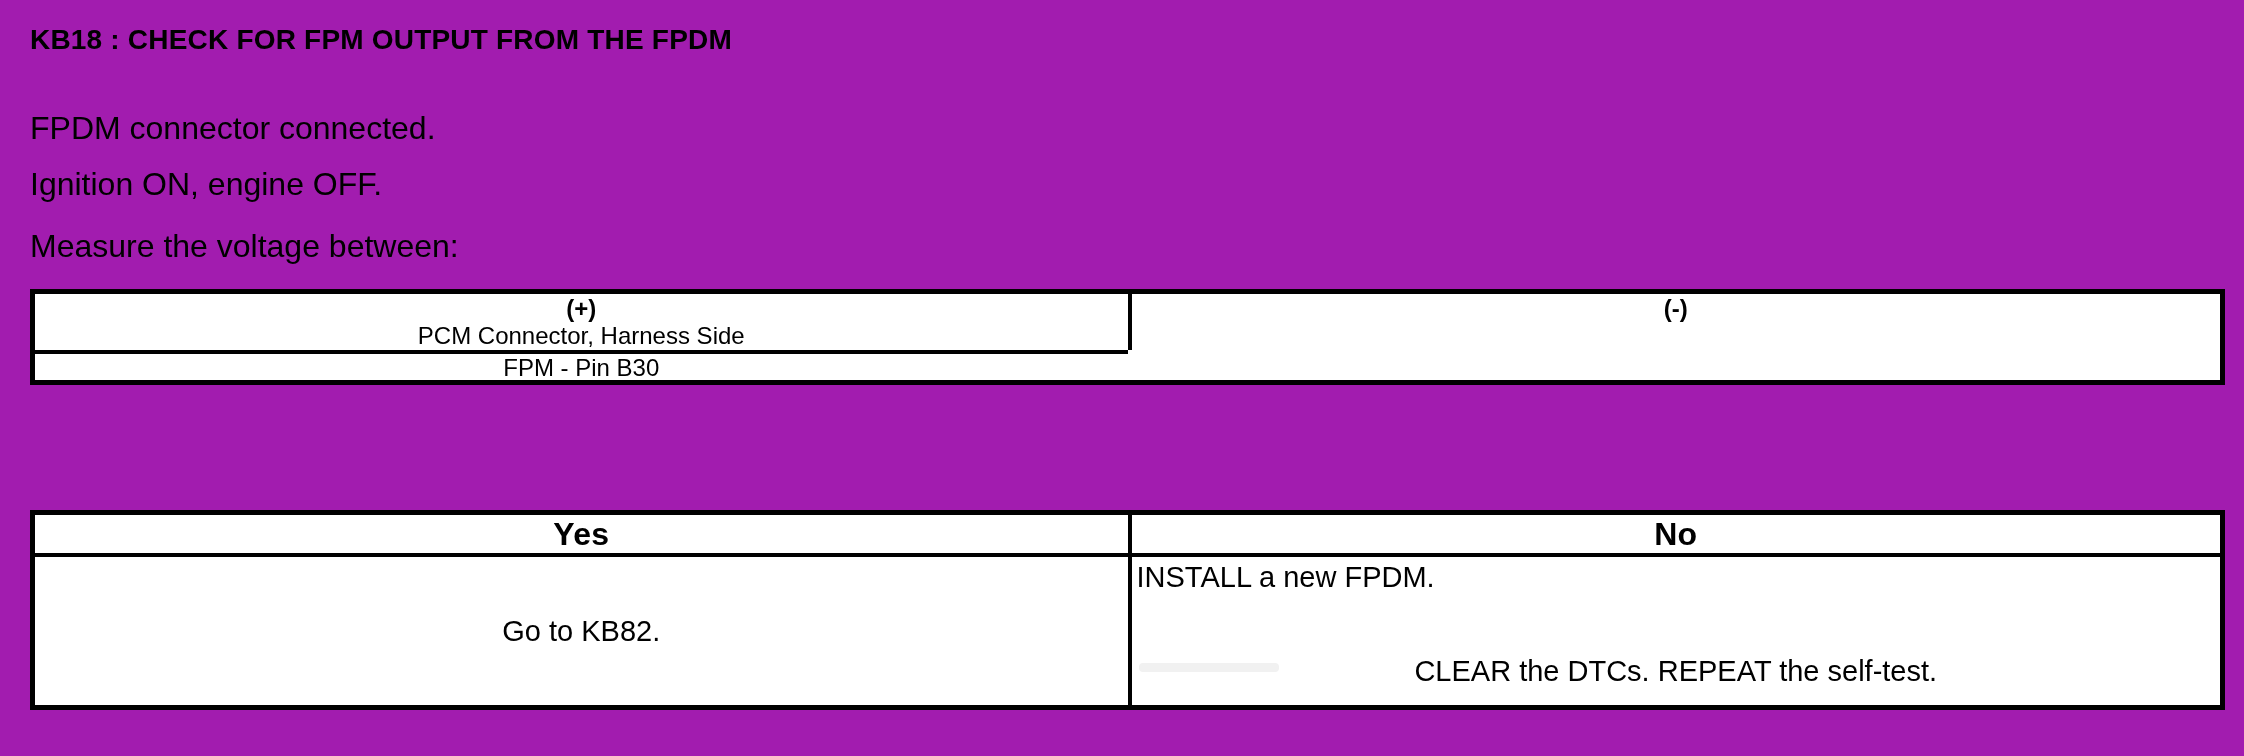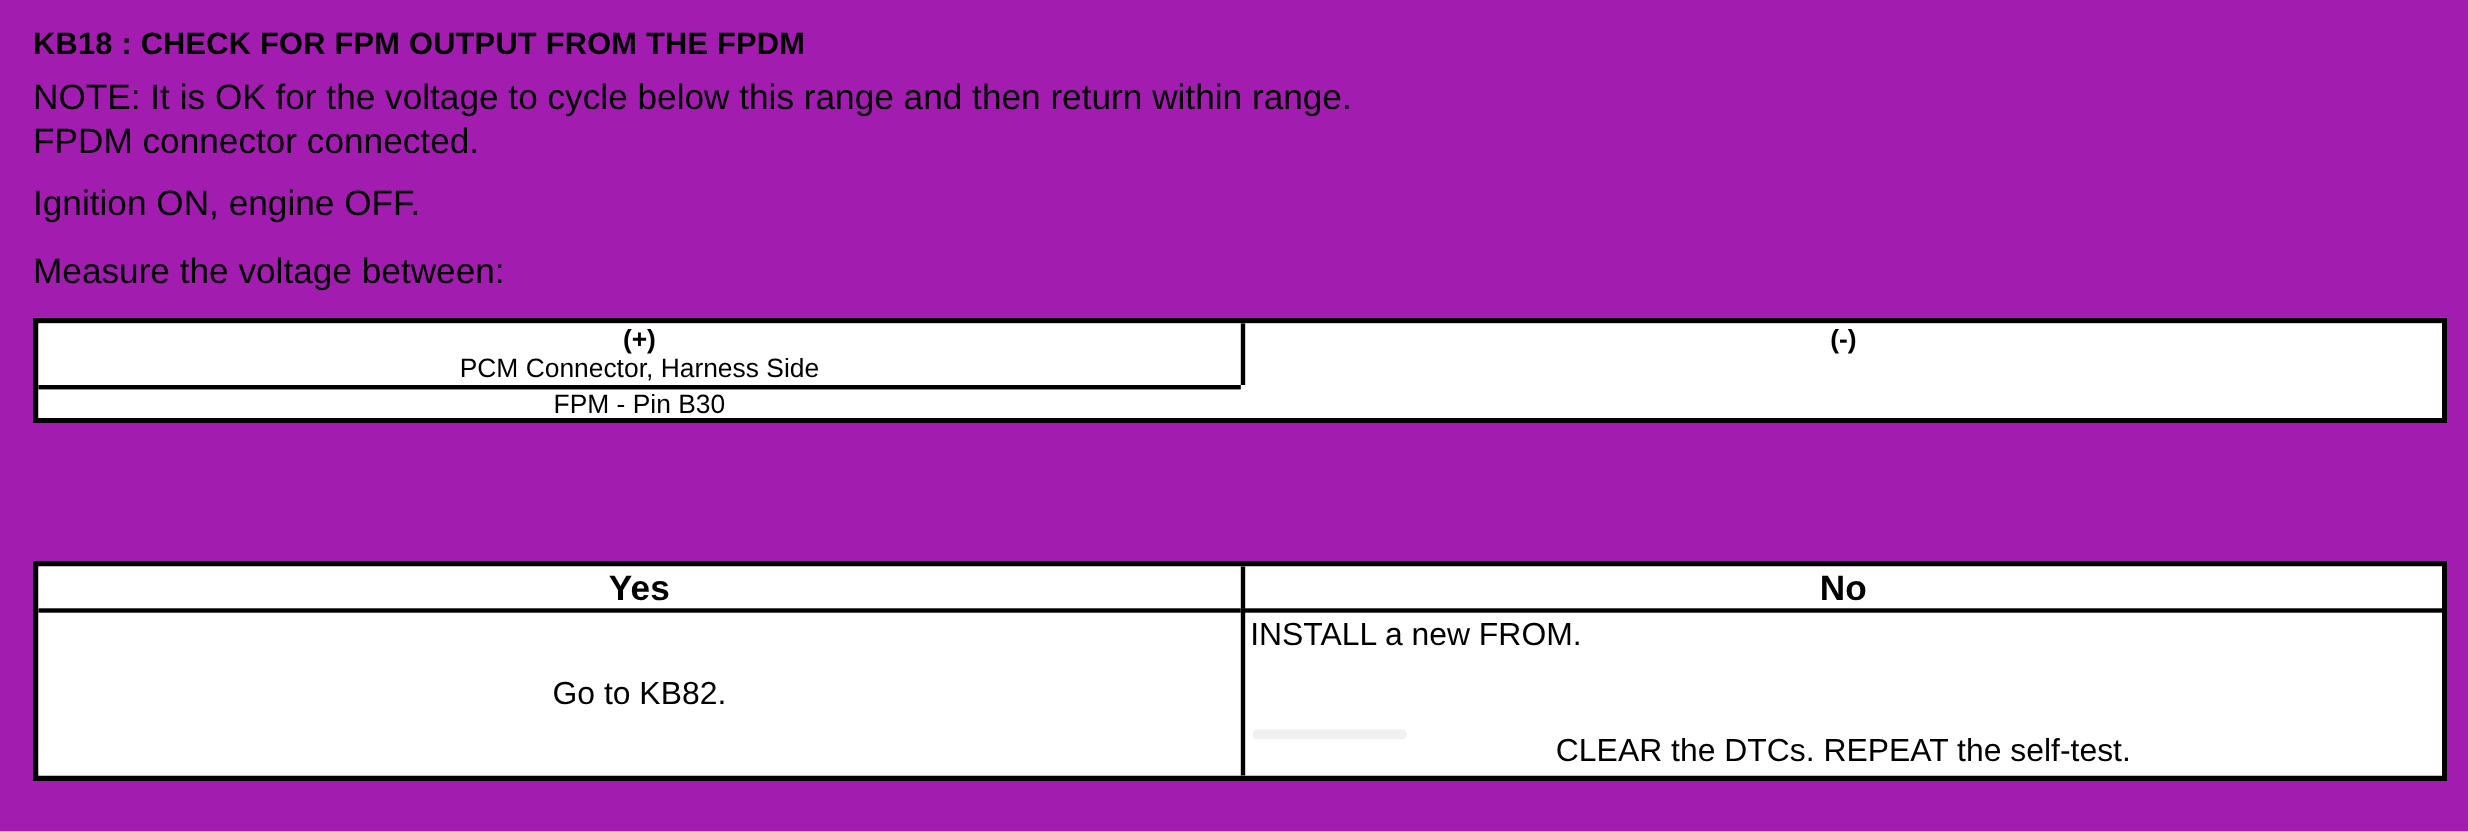--- a/index.html
+++ b/index.html
@@ -76,40 +76,39 @@
     position: relative;
     font-size: 29px;
   }
   .no-primary {
     padding: 3px 0 0 5px;
     line-height: 34px;
     text-align: left;
   }
   .no-secondary {
     position: absolute;
-    left: 0; right: 0; bottom: 5px;
+    left: 0; right: 0; bottom: 17px;
     text-align: center;
     line-height: 34px;
   }
   .faint-artifact {
     position: absolute;
     left: 7px; top: 106px;
     width: 140px; height: 9px;
     background: #f1f1f1;
     border-radius: 4px;
   }
 </style>
 </head>
 <body>
 
 <div class="page">
 
   <div class="abs title">KB18 : CHECK FOR FPM OUTPUT FROM THE FPDM</div>
 
-  <div class="abs bodyline line-note">NOTE: It is OK for the voltage to cycle below this range and then return within range.</div>
 
   <div class="abs bodyline line-fpdm">FPDM connector connected.</div>
 
   <div class="abs bodyline line-ignition">Ignition ON, engine OFF.</div>
 
   <div class="abs bodyline line-measure">Measure the voltage between:</div>
 
   <div class="doc-table t-measure">
     <div class="cell hdr-center">
       <div class="sign">(+)</div>
@@ -120,19 +119,19 @@
     </div>
     <div class="cell second-row mid-center">FPM - Pin B30</div>
   </div>
 
 
   <div class="doc-table t-decision">
     <div class="cell hdr">Yes</div>
     <div class="cell right-col hdr">No</div>
     <div class="cell second-row yes-cell">Go to KB82.</div>
     <div class="cell right-col second-row no-cell">
-      <div class="no-primary">INSTALL a new FROM.</div>
+      <div class="no-primary">INSTALL a new FPDM.</div>
       <div class="faint-artifact"></div>
       <div class="no-secondary">CLEAR the DTCs. REPEAT the self-test.</div>
     </div>
   </div>
 
 </div>
 
 </body></html>

